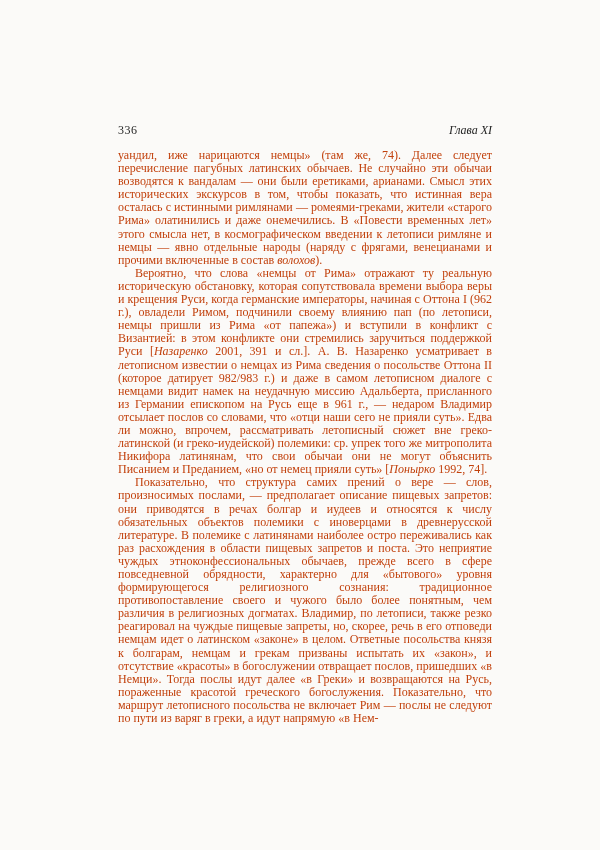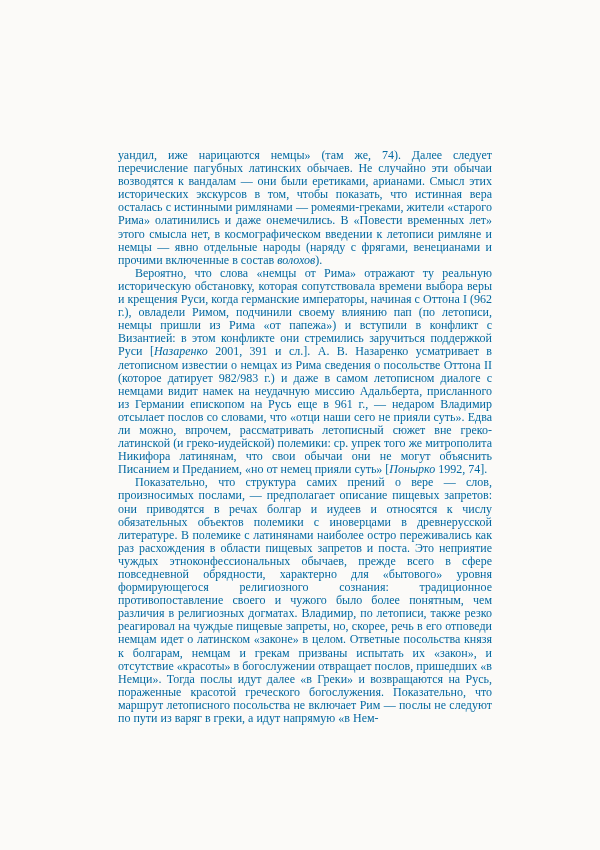--- a/index.html
+++ b/index.html
@@ -39,36 +39,40 @@
     font-style: italic;
   }
   .body-text {
     position: absolute;
     left: 118px;
     top: 149px;
     width: 374px;
     font-family: "Liberation Serif", serif;
     font-size: 12px;
     line-height: 13.1px;
-    color: #0369a1;
+    color: #c2410c;
     text-align: justify;
   }
   .para {
     margin: 0;
     padding: 0;
   }
   .para.indent {
     text-indent: 17px;
   }
   .italic {
     font-style: italic;
   }
 </style>
 </head>
 <body>
 
 <div class="book-page">
+  <div class="running-head">
+    <span class="page-number">336</span>
+    <span class="chapter-title">Глава XI</span>
+  </div>
   <div class="body-text">
       <p class="para"><span>уандил, иже нарицаются немцы» (там же, 74). Далее следует перечисление пагубных латинских обычаев. Не случайно эти обычаи возводятся к вандалам — они были еретиками, арианами. Смысл этих исторических экскурсов в том, чтобы показать, что истинная вера осталась с истинными римлянами — ромеями-греками, жители «старого Рима» олатинились и даже онемечились. В «Повести временных лет» этого смысла нет, в космографическом введении к летописи римляне и немцы — явно отдельные народы (наряду с фрягами, венецианами и прочими включенные в состав </span><span class="italic">волохов</span><span>).</span></p>
       <p class="para indent"><span>Вероятно, что слова «немцы от Рима» отражают ту реальную историческую обстановку, которая сопутствовала времени выбора веры и крещения Руси, когда германские императоры, начиная с Оттона I (962 г.), овладели Римом, подчинили своему влиянию пап (по летописи, немцы пришли из Рима «от папежа») и вступили в конфликт с Византией: в этом конфликте они стремились заручиться поддержкой Руси [</span><span class="italic">Назаренко</span><span> 2001, 391 и сл.]. А. В. Назаренко усматривает в летописном известии о немцах из Рима сведения о посольстве Оттона II (которое датирует 982/983 г.) и даже в самом летописном диалоге с немцами видит намек на неудачную миссию Адальберта, присланного из Германии епископом на Русь еще в 961 г., — недаром Владимир отсылает послов со словами, что «отци наши сего не прияли суть». Едва ли можно, впрочем, рассматривать летописный сюжет вне греко-латинской (и греко-иудейской) полемики: ср. упрек того же митрополита Никифора латинянам, что свои обычаи они не могут объяснить Писанием и Преданием, «но от немец прияли суть» [</span><span class="italic">Понырко</span><span> 1992, 74].</span></p>
       <p class="para indent"><span>Показательно, что структура самих прений о вере — слов, произносимых послами, — предполагает описание пищевых запретов: они приводятся в речах болгар и иудеев и относятся к числу обязательных объектов полемики с иноверцами в древнерусской литературе. В полемике с латинянами наиболее остро переживались как раз расхождения в области пищевых запретов и поста. Это неприятие чуждых этноконфессиональных обычаев, прежде всего в сфере повседневной обрядности, характерно для «бытового» уровня формирующегося религиозного сознания: традиционное противопоставление своего и чужого было более понятным, чем различия в религиозных догматах. Владимир, по летописи, также резко реагировал на чуждые пищевые запреты, но, скорее, речь в его отповеди немцам идет о латинском «законе» в целом. Ответные посольства князя к болгарам, немцам и грекам призваны испытать их «закон», и отсутствие «красоты» в богослужении отвращает послов, пришедших «в Немци». Тогда послы идут далее «в Греки» и возвращаются на Русь, пораженные красотой греческого богослужения. Показательно, что маршрут летописного посольства не включает Рим — послы не следуют по пути из варяг в греки, а идут напрямую «в Нем-</span></p>
     </div>
 </div>
 
 </body></html>

